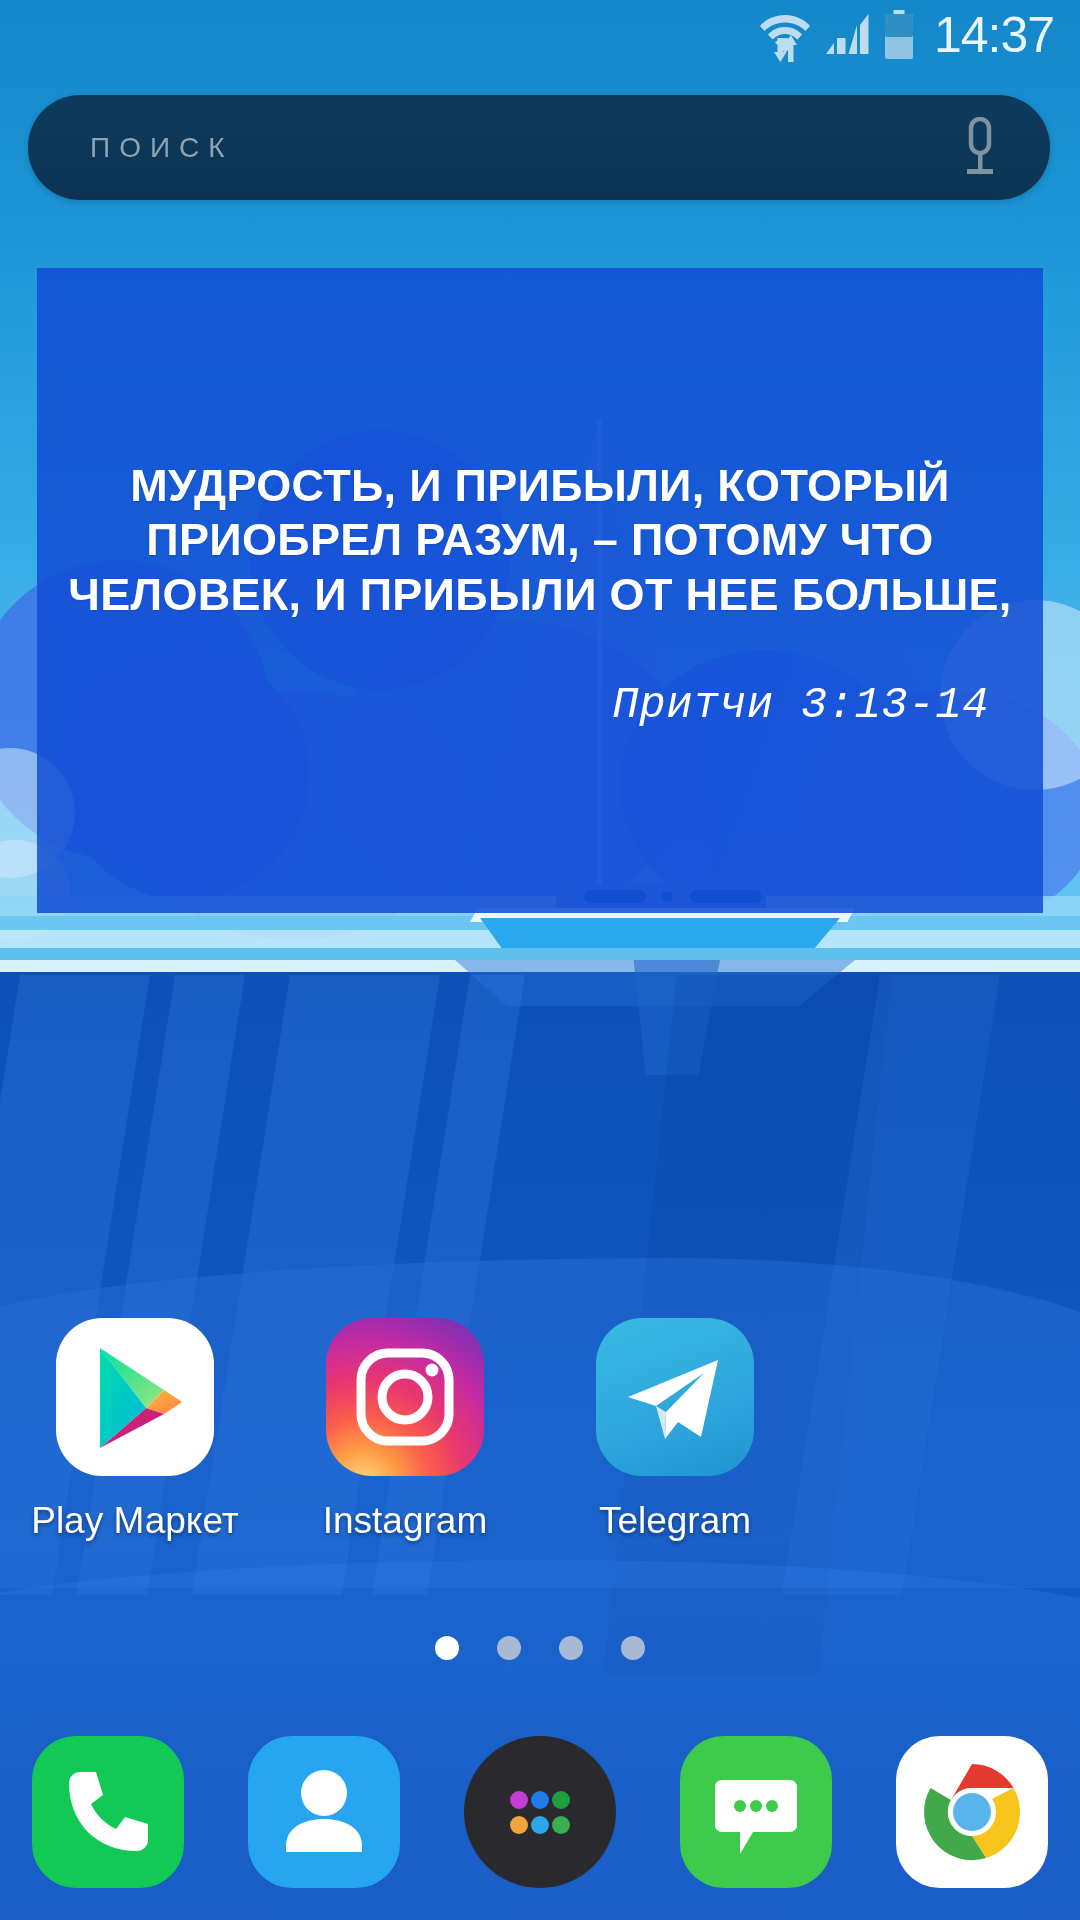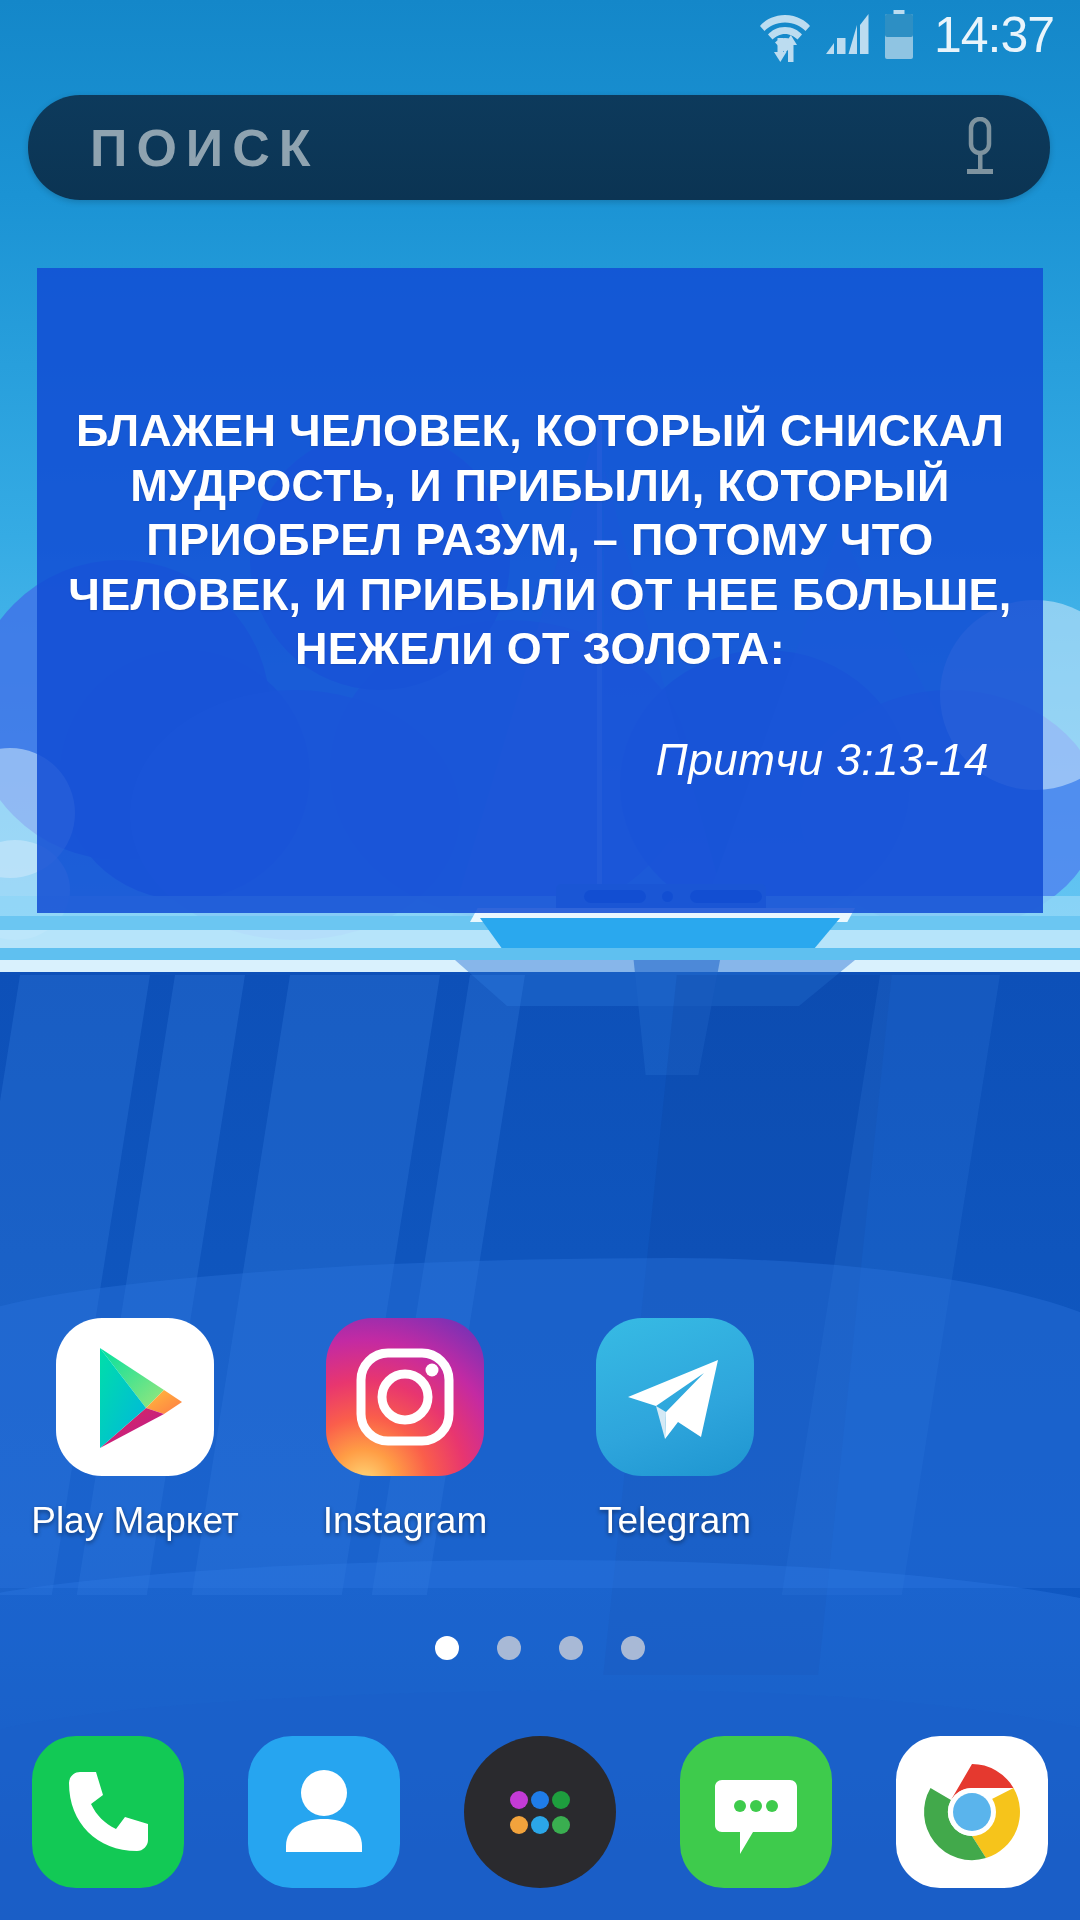--- a/index.html
+++ b/index.html
@@ -126,21 +126,21 @@
     width:1022px; height:105px;
     background:linear-gradient(180deg,#0d3a5c 0%,#0b3453 100%);
     border-radius:52px;
     display:flex; align-items:center;
     padding:0 40px 0 62px;
     z-index:35;
     box-shadow:0 2px 6px rgba(0,0,0,0.18);
   }
   .search-text {
     flex:1;
-    color:#8fa3b0; font-size:52px; font-weight:700;
+    color:#8fa3b0; font-size:28px; font-weight:400;
     letter-spacing:9px;
     font-family:"Liberation Sans", sans-serif;
   }
   .mic-btn { width:60px; height:72px; display:flex; align-items:center; justify-content:center; }
 
   
   .widget {
     position:absolute; left:37px; top:268px;
     width:1006px; height:645px;
     background:rgba(18,77,212,0.86);
@@ -161,21 +161,21 @@
   }
   .ref {
     margin-top:58px;
     text-align:right;
     padding-right:28px;
     color:#ffffff;
     font-size:44px;
     font-style:italic;
     font-weight:400;
     letter-spacing:0.5px;
-    font-family:Liberation Sans, sans-serif;
+    font-family:Liberation Mono, monospace;
   }
 
   
   .appgrid {
     position:absolute; left:0; top:1318px; width:856px;
     display:flex; z-index:30;
   }
   .app { width:270px; display:flex; flex-direction:column; align-items:center; }
   .icon-box {
     width:158px; height:158px;
@@ -313,25 +313,23 @@
       <svg width="46" height="62" viewBox="0 0 46 62">
         <rect x="14" y="2" width="18" height="34" rx="9" fill="none" stroke="#7e939f" stroke-width="4.5"></rect>
         <rect x="21" y="38" width="4.5" height="15" fill="#7e939f"></rect>
         <rect x="10" y="52" width="26" height="5" fill="#7e939f"></rect>
       </svg>
     </span>
   </div>
 
   <div class="widget">
     <div class="verse">
-      <div>БЛАЖЕН ЧЕЛОВЕК, КОТОРЫЙ СНИСКАЛ</div>
       <div>МУДРОСТЬ, И ПРИБЫЛИ, КОТОРЫЙ</div>
       <div>ПРИОБРЕЛ РАЗУМ, – ПОТОМУ ЧТО</div>
       <div>ЧЕЛОВЕК, И ПРИБЫЛИ ОТ НЕЕ БОЛЬШЕ,</div>
-      <div>НЕЖЕЛИ ОТ ЗОЛОТА:</div>
     </div>
     <div class="ref">Притчи 3:13-14</div>
   </div>
 
   <div class="appgrid">
 
     <div class="app">
       <div class="icon-box squircle" style="background:#ffffff;">
         <svg width="158" height="158" viewBox="0 0 158 158">
           <defs>

